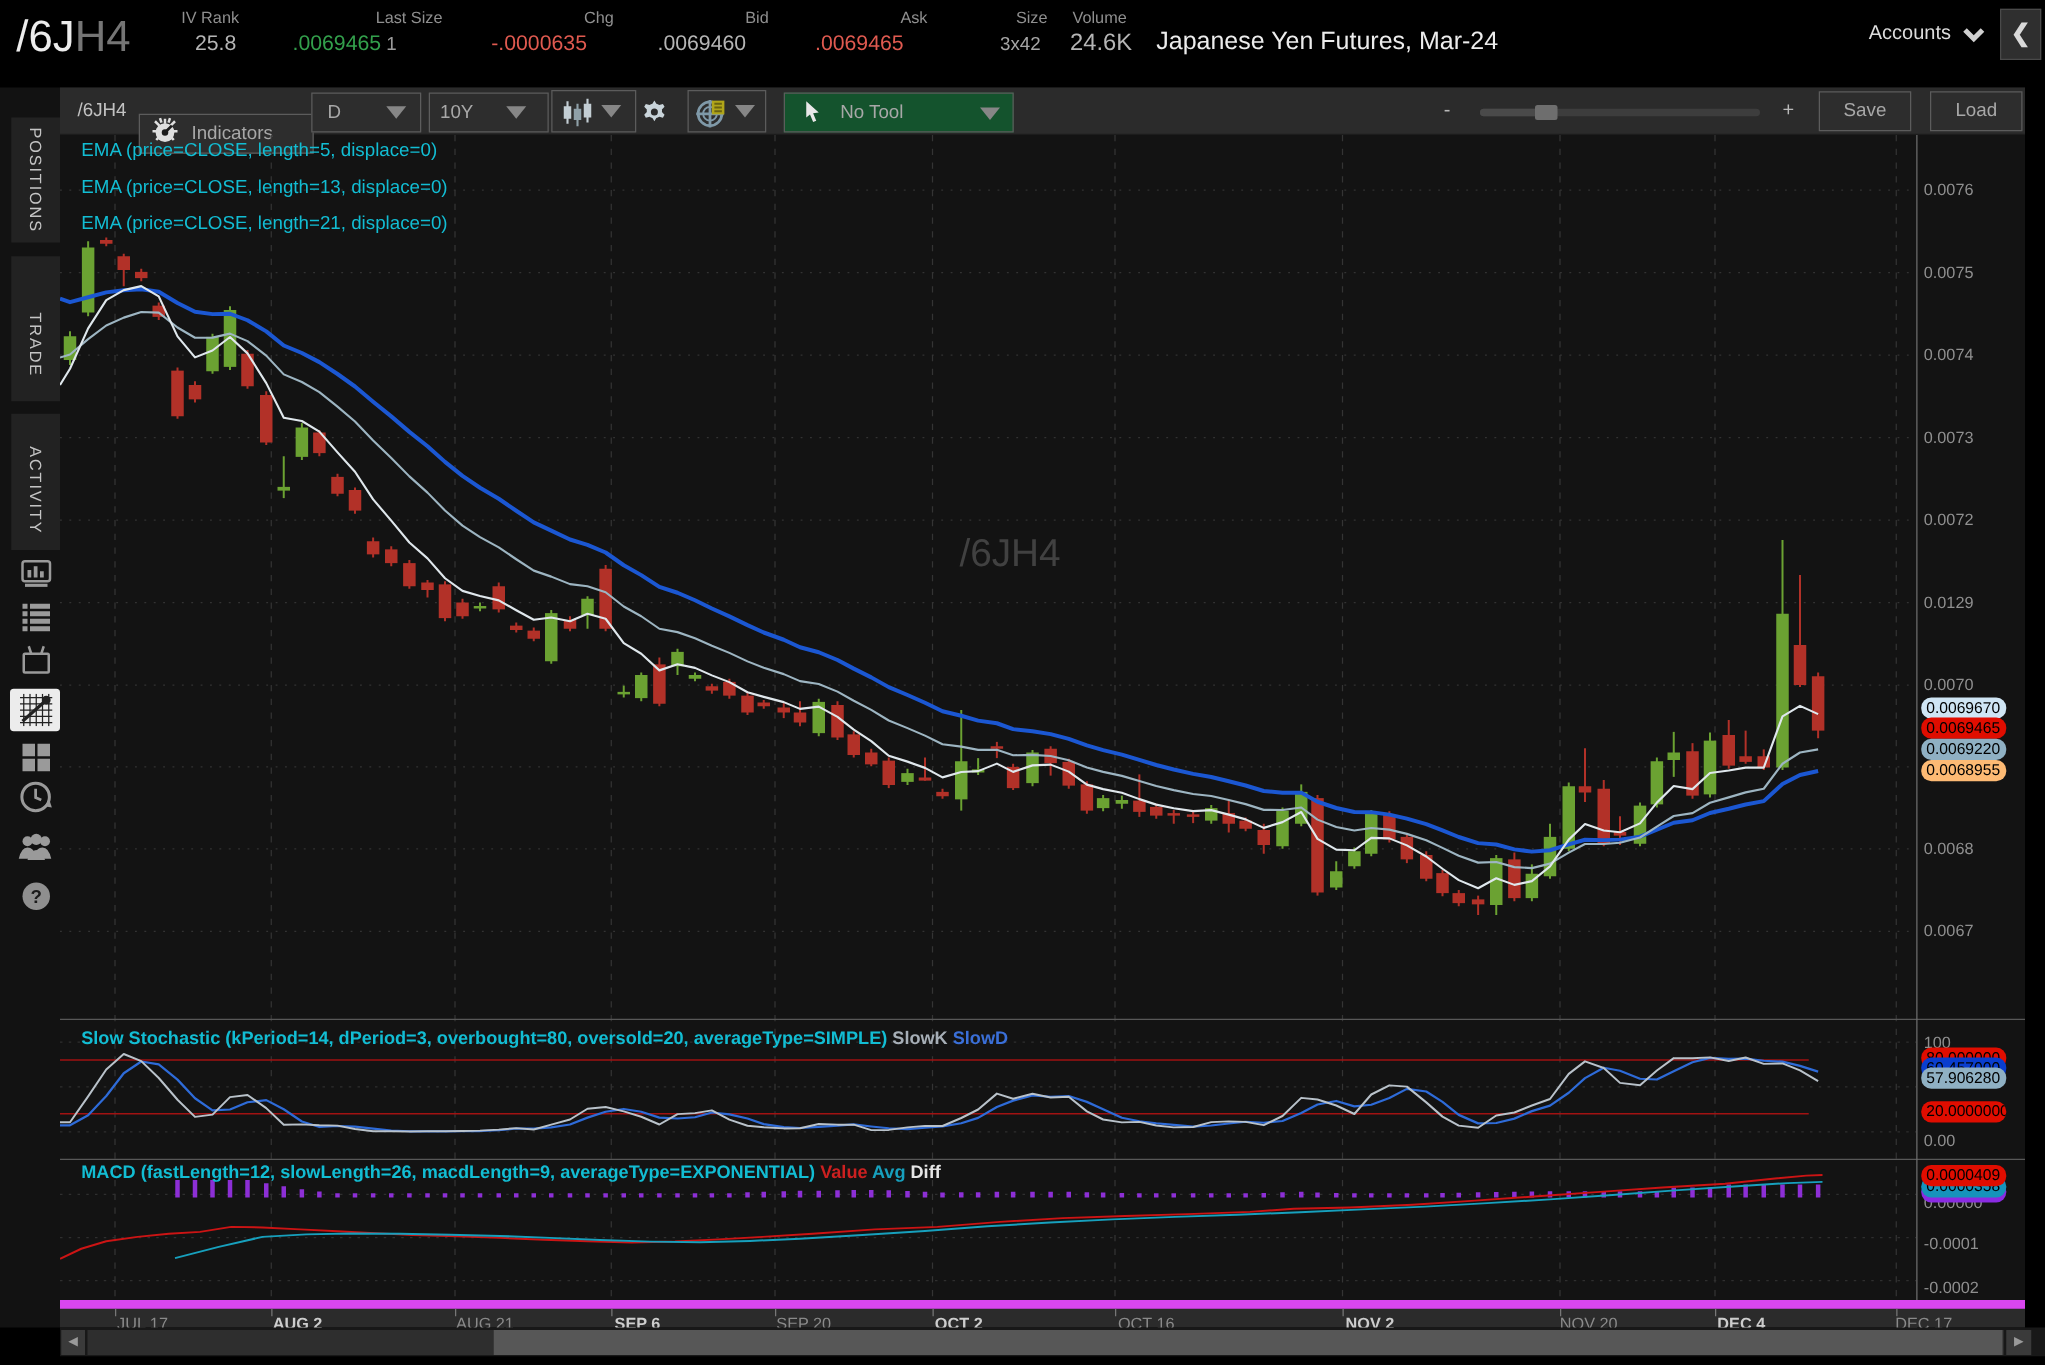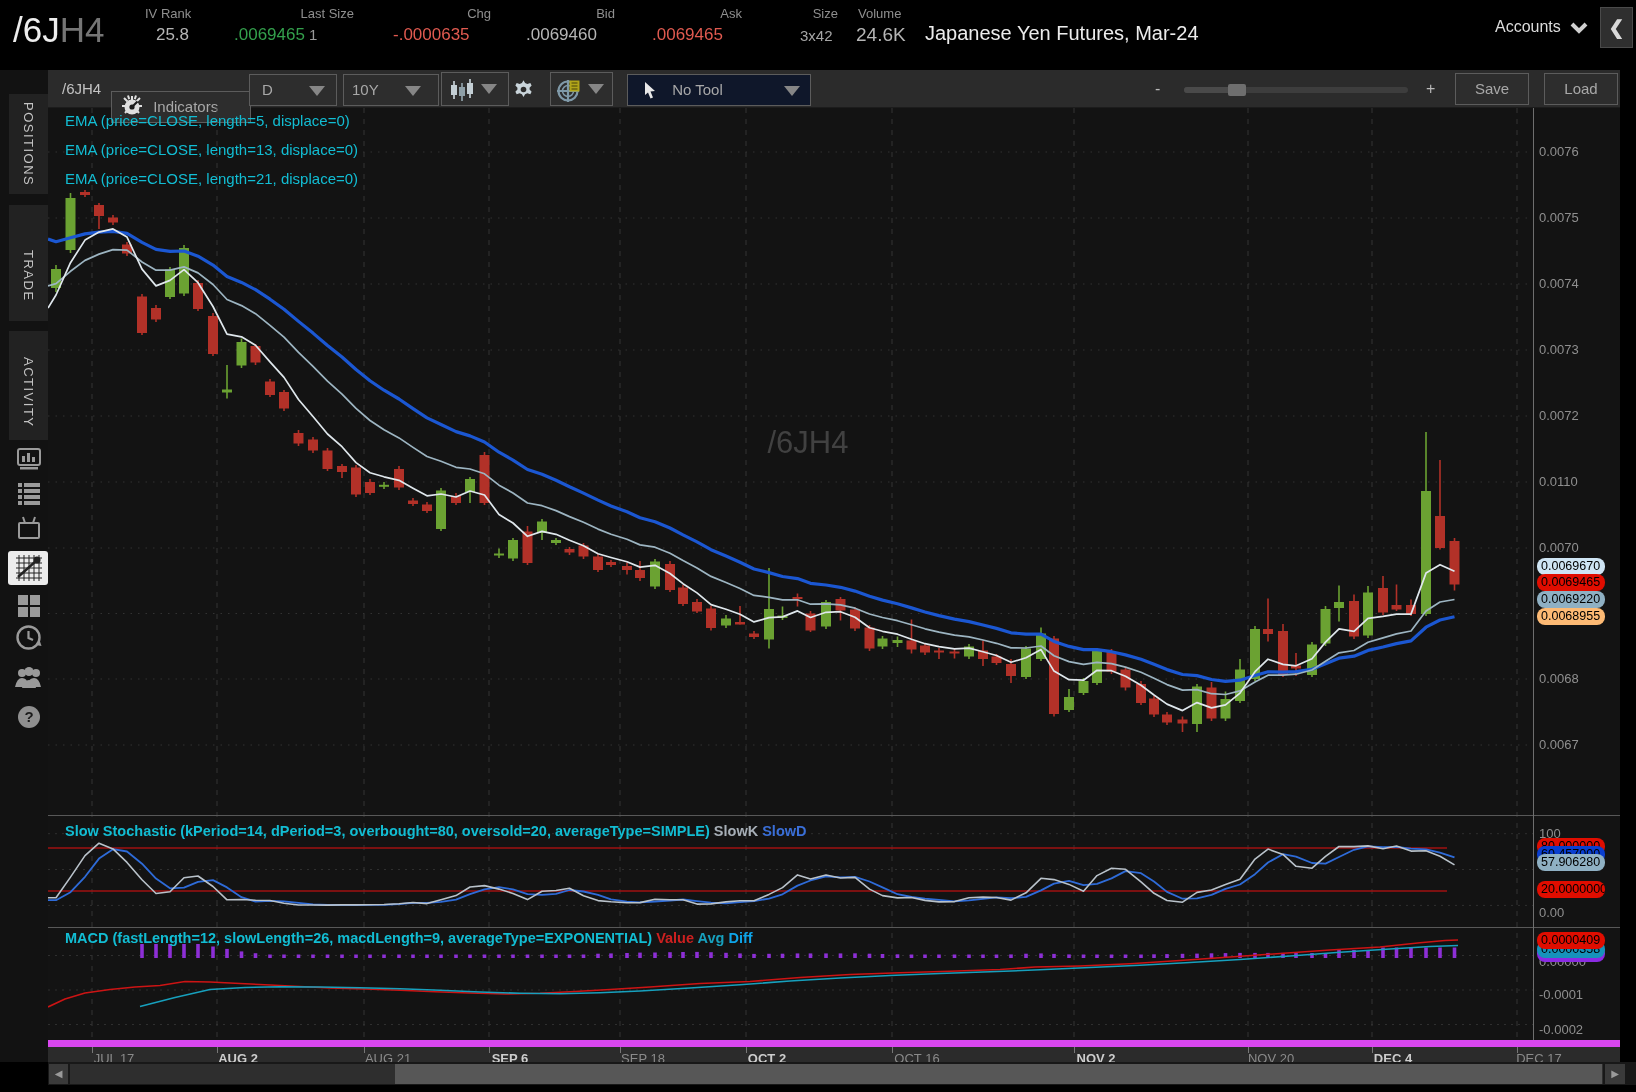--- a/index.html
+++ b/index.html
@@ -148,21 +148,21 @@
 <div class="tbtn" style="left:550px;top:72px;width:63px;height:34px"></div>
 <div class="abs" style="left:556px;top:78px">
  <svg width="26" height="26" viewBox="0 0 26 26">
         <circle cx="12" cy="13" r="9.5" fill="none" stroke="#7f99a8" stroke-width="2.2"></circle>
         <circle cx="12" cy="13" r="5.5" fill="none" stroke="#7f99a8" stroke-width="1.5"></circle>
         <path d="M1 13 H23 M12 2 V24" stroke="#7f99a8" stroke-width="2.2" fill="none"></path>
         <rect x="13.5" y="2.5" width="10" height="11" fill="#b0a519"></rect>
         <path d="M15.5 5 h6 M15.5 8 h6 M15.5 11 h6" stroke="#6a6310" stroke-width="1.6"></path>
       </svg></div>
 <div class="abs tri" style="left:588px;top:84px"></div>
-<div class="tbtn" style="left:627px;top:74px;width:184px;background:#0f172a">
+<div class="tbtn" style="left:627px;top:74px;width:184px;background:#14532d">
  <svg width="16" height="18" viewBox="0 0 16 18" style="vertical-align:-4px;margin-left:14px">
         <path d="M3 1 L13 10 L8.5 10.5 L11 16.5 L8.5 17.5 L6 11.5 L3 14 Z" fill="#e8e8e8"></path>
       </svg>
  <span style="margin-left:10px">No Tool</span><span class="tri" style="position:absolute;right:10px;top:11px"></span></div>
 <div class="abs" style="left:1155px;top:80px;font-size:16px;color:#b9b9b9">-</div>
 <div class="abs" style="left:1184px;top:87px;width:224px;height:6px;background:#3d3d3d;border-radius:3px"></div>
 <div class="abs" style="left:1184px;top:87px;width:62px;height:6px;background:#4a4a4a;border-radius:3px"></div>
 <div class="abs" style="left:1228px;top:84px;width:18px;height:12px;background:#6e6e6e;border-radius:2px"></div>
 <div class="abs" style="left:1426px;top:80px;font-size:16px;color:#b9b9b9">+</div>
 <div class="tbtn" style="left:1455px;top:73px;width:74px;text-align:center">Save</div>
@@ -515,28 +515,28 @@
 <polyline points="48,1007 65,999 85,993 110,989.5 135,987 160,985.5 185,981.5 210,982 240,983.5 270,985 300,986.5 330,988 365,989 400,990.3 435,991.8 470,993 505,994 540,993.2 575,991.5 610,989.5 650,987 700,983.5 750,981.5 800,977.5 850,974.5 900,972.8 950,971.3 1000,969.5 1035,967 1080,966 1130,963.8 1180,960.5 1230,957 1280,953.5 1330,950 1380,947 1420,942.8 1445,940.5 1458,940" fill="none" stroke="#cc1414" stroke-width="1.6" stroke-linejoin="round"></polyline>
 <polyline points="140,1006.5 175,997.5 210,989.5 245,987.5 280,986.8 320,987 360,987.8 400,988.8 440,990.3 480,992 520,993.3 560,993.8 600,992.8 640,991 690,988 740,984.8 790,981 840,978 890,975.5 940,973.5 990,971.8 1040,969.8 1090,967.5 1140,965.3 1190,962.5 1240,959.5 1290,956 1340,952.3 1390,949 1430,946.5 1458,945.5" fill="none" stroke="#17a0bd" stroke-width="1.6" stroke-linejoin="round"></polyline>
 </g>
 <line x1="1533.5" y1="108" x2="1533.5" y2="1040" stroke="#6e6e6e" stroke-width="1"></line>
 </svg>
 
 <div class="abs" style="left:65px;top:112px;font-size:15px;color:#12bdd3">EMA (price=CLOSE, length=5, displace=0)</div>
 <div class="abs" style="left:65px;top:141px;font-size:15px;color:#12bdd3">EMA (price=CLOSE, length=13, displace=0)</div>
 <div class="abs" style="left:65px;top:170px;font-size:15px;color:#12bdd3">EMA (price=CLOSE, length=21, displace=0)</div>
 <div class="abs" style="left:65px;top:823px;font-size:14.5px;font-weight:bold;color:#12bdd3">Slow Stochastic (kPeriod=14, dPeriod=3, overbought=80, oversold=20, averageType=SIMPLE) <span style="color:#a6aeb6">SlowK</span> <span style="color:#3a6fd8">SlowD</span></div>
-<div class="abs" style="left:65px;top:930px;font-size:14.5px;font-weight:bold;color:#12bdd3">MACD (fastLength=12, slowLength=26, macdLength=9, averageType=EXPONENTIAL) <span style="color:#cc2020">Value</span> <span style="color:#17a0bd">Avg</span> <span style="color:#0ea5e9">Diff</span></div>
+<div class="abs" style="left:65px;top:930px;font-size:14.5px;font-weight:bold;color:#12bdd3">MACD (fastLength=12, slowLength=26, macdLength=9, averageType=EXPONENTIAL) <span style="color:#cc2020">Value</span> <span style="color:#17a0bd">Avg</span> <span style="color:#e5e5e5">Diff</span></div>
 <div class="abs" style="left:1534px;top:108px;width:102px;height:932px;overflow:hidden">
 <div class="plab" style="top:36px">0.0076</div>
 <div class="plab" style="top:102px">0.0075</div>
 <div class="plab" style="top:168px">0.0074</div>
 <div class="plab" style="top:234px">0.0073</div>
 <div class="plab" style="top:300px">0.0072</div>
-<div class="plab" style="top:366px">0.0110</div>
+<div class="plab" style="top:366px">0.0129</div>
 <div class="plab" style="top:432px">0.0070</div>
 <div class="plab" style="top:563px">0.0068</div>
 <div class="plab" style="top:629px">0.0067</div>
 <div class="bub" style="top:450px;background:#cfe5f4">0.0069670</div>
 <div class="bub" style="top:465.5px;background:#e00d00">0.0069465</div>
 <div class="bub" style="top:482.5px;background:#8fb0c3">0.0069220</div>
 <div class="bub" style="top:499.5px;background:#fdba74">0.0068955</div>
 <div class="plab" style="top:718px">100</div>
 <div class="plab" style="top:797px">0.00</div>
 <div class="bub" style="top:730px;background:#e00d00">80.000000</div>
@@ -559,21 +559,21 @@
 <div class="abs" style="left:698px;top:0;width:1px;height:6px;background:#777"></div>
 <div class="abs" style="left:844px;top:0;width:1px;height:6px;background:#777"></div>
 <div class="abs" style="left:1026px;top:0;width:1px;height:6px;background:#777"></div>
 <div class="abs" style="left:1200px;top:0;width:1px;height:6px;background:#777"></div>
 <div class="abs" style="left:1324px;top:0;width:1px;height:6px;background:#777"></div>
 <div class="abs" style="left:1469px;top:0;width:1px;height:6px;background:#777"></div>
 <div class="dlab" style="left:66px">JUL 17</div>
 <div class="dlab b" style="left:190px">AUG 2</div>
 <div class="dlab" style="left:340px">AUG 21</div>
 <div class="dlab b" style="left:462px">SEP 6</div>
-<div class="dlab" style="left:595px">SEP 18</div>
+<div class="dlab" style="left:595px">SEP 20</div>
 <div class="dlab b" style="left:719px">OCT 2</div>
 <div class="dlab" style="left:869px">OCT 16</div>
 <div class="dlab b" style="left:1048px">NOV 2</div>
 <div class="dlab" style="left:1223px">NOV 20</div>
 <div class="dlab b" style="left:1345px">DEC 4</div>
 <div class="dlab" style="left:1491px">DEC 17</div>
 </div>
 <div id="scroll" class="abs"></div>
 <div class="abs" style="left:49px;top:1064px;width:19px;height:20px;background:#3a3a3a;color:#9a9a9a;font-size:10px;text-align:center;line-height:20px">◀</div>
 <div class="abs" style="left:70px;top:1064px;width:1533px;height:20px;background:#2e2e2e"></div>

